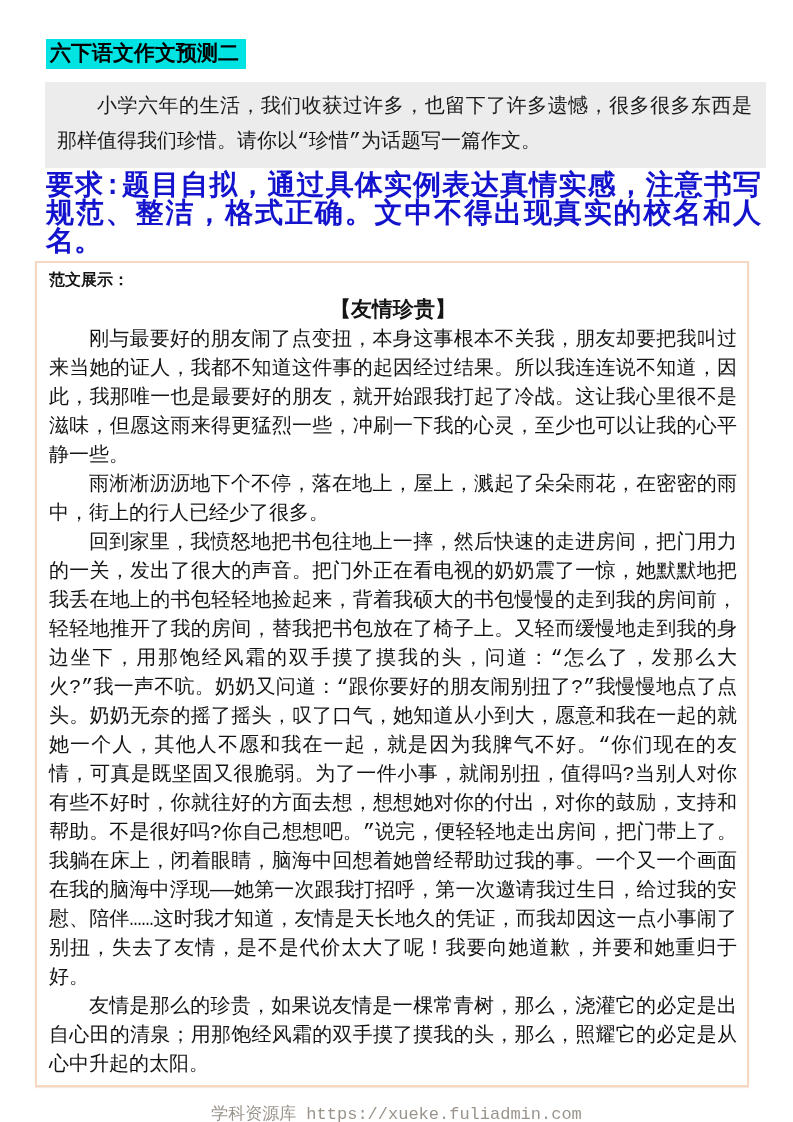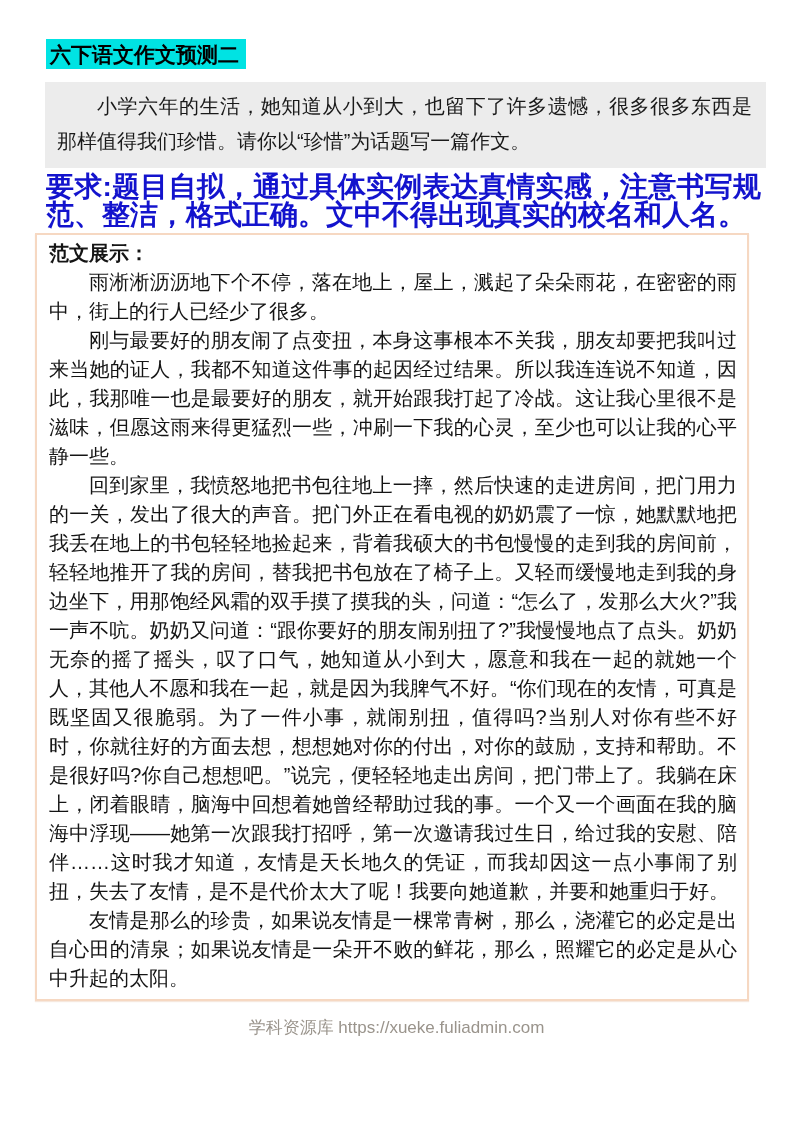--- a/index.html
+++ b/index.html
@@ -2,21 +2,21 @@
 <html><head>
 <meta charset="utf-8">
 <style>
   html,body { margin:0; padding:0; }
   body {
     width:793px; height:1122px;
     background:#ffffff;
     font-family:"Liberation Sans","DejaVu Sans",sans-serif;
     color:#141414;
   }
-  .page { position:relative; width:793px; height:1122px; overflow:hidden; }
+  .page { position:relative; width:793px; height:1122px; overflow:hidden;font-family:Liberation Mono, monospace; }
 
   .doc-title { margin:40px 0 0 46px; font-size:21px; font-weight:bold; line-height:30px; }
   .doc-title .hl { background:#00e3e3; padding:4px 7px 3px 4px; color:#000; }
 
   .prompt {
     margin:12px 27px 0 45px;
     background:#ececec;
     padding:7px 14px 9px 12px;
     font-size:20px; line-height:35px;
     text-indent:2em; text-align:justify;
@@ -31,48 +31,49 @@
   }
 
   .sample-box {
     margin:4px 0 0 35px;
     width:688px;
     border:2px solid #f6d8c2;
     background:#ffffff;
     padding:4px 10px 6px 12px;
     box-shadow:0 1px 1px rgba(230,190,160,0.35);
   }
-  .sample-label { font-size:20px; font-weight:bold; line-height:29px; }
+  .sample-label { font-size:16px; font-weight:bold; line-height:29px; }
   .essay-title  { font-size:21px; font-weight:bold; text-align:center; line-height:29px; }
   .sample-box p {
     margin:0; font-size:20px; line-height:29px;
     text-indent:2em; text-align:justify;
   }
 
   .footer {
     margin-top:15px;
     text-align:center;
     font-size:17px;
     color:#9a948c;
   }
 </style>
 </head>
 <body>
 
 <div class="page">
 
   <h1 class="doc-title"><span class="hl">六下语文作文预测二</span></h1>
 
-  <div class="prompt">小学六年的生活，她知道从小到大，也留下了许多遗憾，很多很多东西是那样值得我们珍惜。请你以“珍惜”为话题写一篇作文。</div>
+  <div class="prompt">小学六年的生活，我们收获过许多，也留下了许多遗憾，很多很多东西是那样值得我们珍惜。请你以“珍惜”为话题写一篇作文。</div>
 
   <div class="requirements">要求:题目自拟，通过具体实例表达真情实感，注意书写规范、整洁，格式正确。文中不得出现真实的校名和人名。</div>
 
   <div class="sample-box">
     <div class="sample-label">范文展示：</div>
+    <div class="essay-title">【友情珍贵】</div>
+    <p>刚与最要好的朋友闹了点变扭，本身这事根本不关我，朋友却要把我叫过来当她的证人，我都不知道这件事的起因经过结果。所以我连连说不知道，因此，我那唯一也是最要好的朋友，就开始跟我打起了冷战。这让我心里很不是滋味，但愿这雨来得更猛烈一些，冲刷一下我的心灵，至少也可以让我的心平静一些。</p>
     <p>雨淅淅沥沥地下个不停，落在地上，屋上，溅起了朵朵雨花，在密密的雨中，街上的行人已经少了很多。</p>
-    <p>刚与最要好的朋友闹了点变扭，本身这事根本不关我，朋友却要把我叫过来当她的证人，我都不知道这件事的起因经过结果。所以我连连说不知道，因此，我那唯一也是最要好的朋友，就开始跟我打起了冷战。这让我心里很不是滋味，但愿这雨来得更猛烈一些，冲刷一下我的心灵，至少也可以让我的心平静一些。</p>
     <p>回到家里，我愤怒地把书包往地上一摔，然后快速的走进房间，把门用力的一关，发出了很大的声音。把门外正在看电视的奶奶震了一惊，她默默地把我丢在地上的书包轻轻地捡起来，背着我硕大的书包慢慢的走到我的房间前，轻轻地推开了我的房间，替我把书包放在了椅子上。又轻而缓慢地走到我的身边坐下，用那饱经风霜的双手摸了摸我的头，问道：“怎么了，发那么大火?”我一声不吭。奶奶又问道：“跟你要好的朋友闹别扭了?”我慢慢地点了点头。奶奶无奈的摇了摇头，叹了口气，她知道从小到大，愿意和我在一起的就她一个人，其他人不愿和我在一起，就是因为我脾气不好。“你们现在的友情，可真是既坚固又很脆弱。为了一件小事，就闹别扭，值得吗?当别人对你有些不好时，你就往好的方面去想，想想她对你的付出，对你的鼓励，支持和帮助。不是很好吗?你自己想想吧。”说完，便轻轻地走出房间，把门带上了。我躺在床上，闭着眼睛，脑海中回想着她曾经帮助过我的事。一个又一个画面在我的脑海中浮现——她第一次跟我打招呼，第一次邀请我过生日，给过我的安慰、陪伴……这时我才知道，友情是天长地久的凭证，而我却因这一点小事闹了别扭，失去了友情，是不是代价太大了呢！我要向她道歉，并要和她重归于好。</p>
-    <p>友情是那么的珍贵，如果说友情是一棵常青树，那么，浇灌它的必定是出自心田的清泉；如果说友情是一朵开不败的鲜花，那么，照耀它的必定是从心中升起的太阳。</p>
+    <p>友情是那么的珍贵，如果说友情是一棵常青树，那么，浇灌它的必定是出自心田的清泉；用那饱经风霜的双手摸了摸我的头，那么，照耀它的必定是从心中升起的太阳。</p>
   </div>
 
   <div class="footer">学科资源库 https://xueke.fuliadmin.com</div>
 
 </div>
 
 </body></html>

